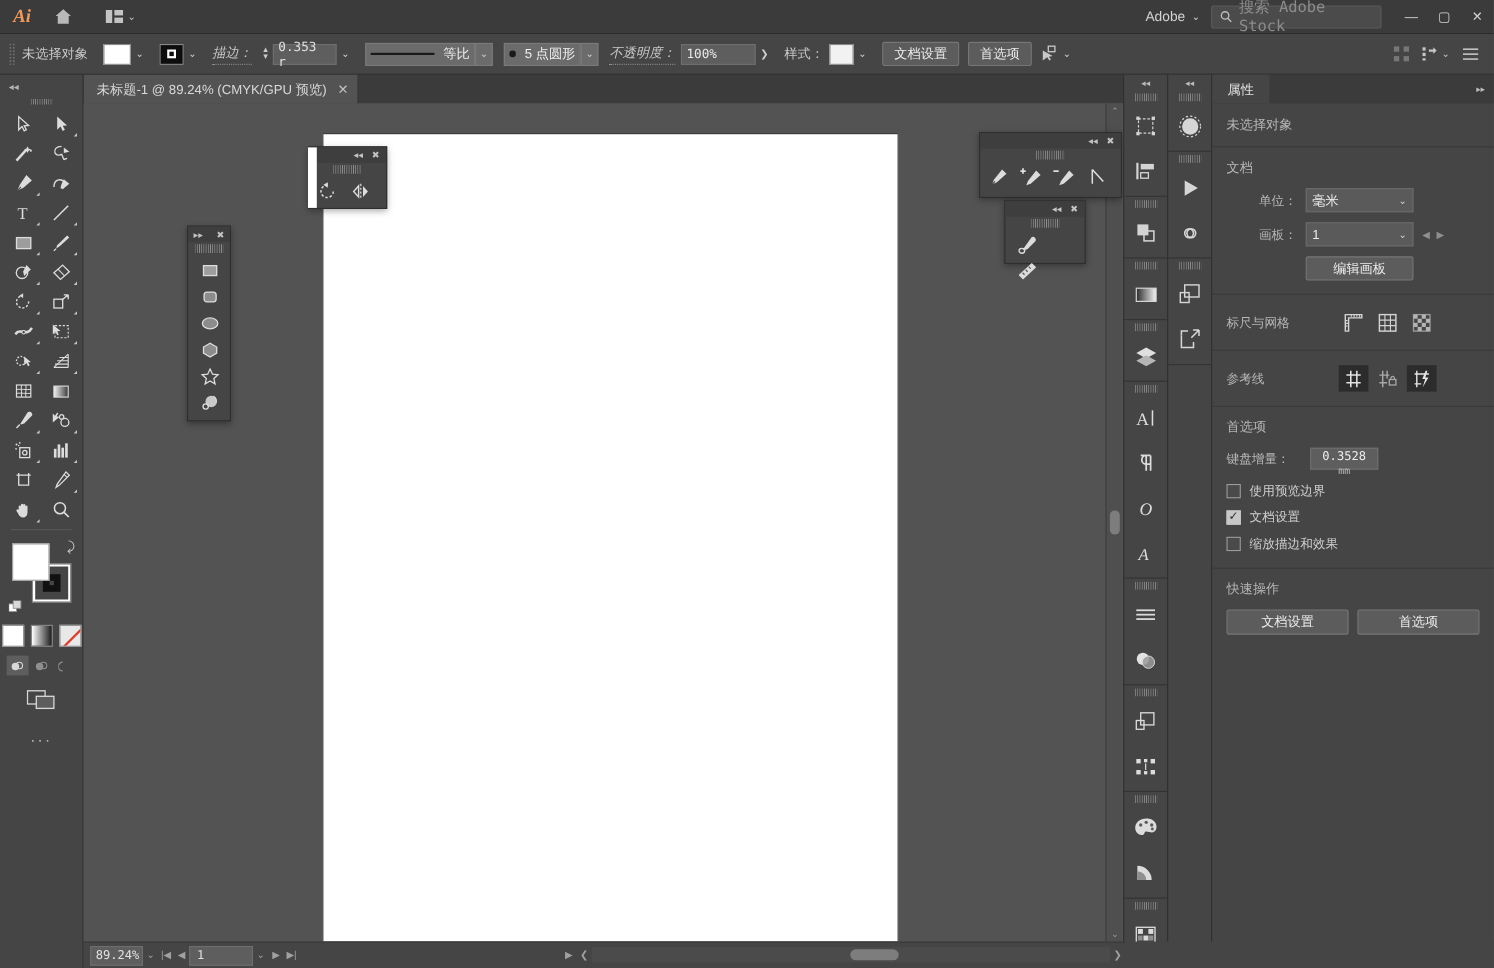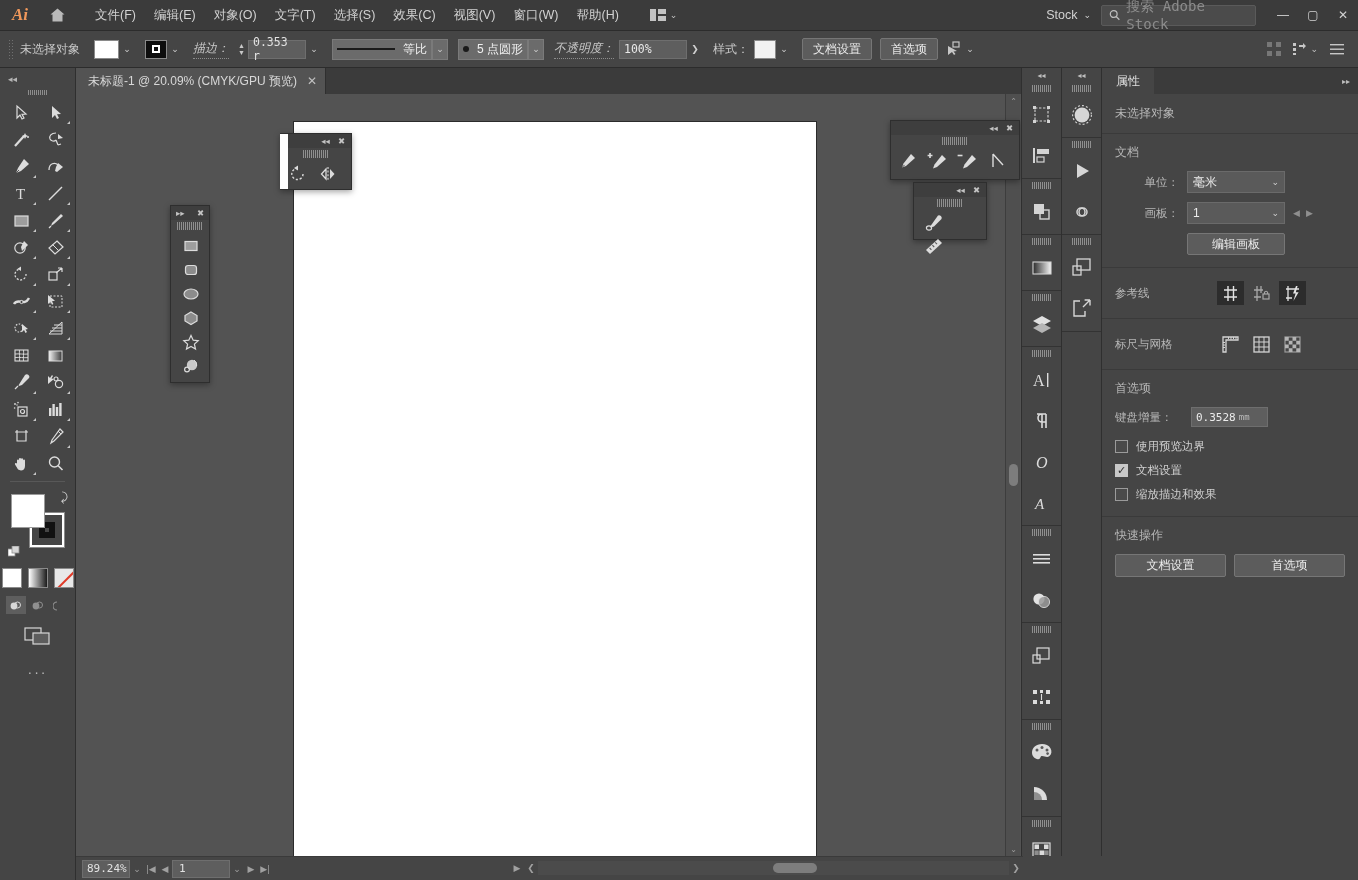--- a/index.html
+++ b/index.html
@@ -254,23 +254,23 @@
     align-items: center; justify-content: center; margin-left: 72px;
   }
   .icon-row { display: flex; align-items: center; }
   .icon-row .row-label { width: 62px; text-align: left; margin-right: 10px; }
   .ibtn {
     width: 27px; height: 24px; display:flex; align-items:center; justify-content:center;
     margin-right: 4px;
   }
   .ibtn.on { background: #2c2c2c; }
   .pref-field {
-    background: #5e5e5e; border: 1px solid #6e6e6e; height: 20px; width: 77px;
+    background: #5e5e5e; border: 1px solid #6e6e6e; height: 20px; width: 62px;
     color: #ececec; font-size: 11px; display:flex; align-items:center; gap:3px;
-    padding: 0 4px; font-family: "DejaVu Sans Mono", monospace;
+    padding: 0 4px; font-family: "DejaVu Sans Mono", monospace; flex-direction: column;
   }
   .pref-field .u { font-size: 9px; color: #bcbcbc; }
   .chk-row { display: flex; align-items: center; gap: 8px; margin-bottom: 9px; }
   .chk {
     width: 13px; height: 13px; border: 1px solid #9b9b9b; background: #4a4a4a;
     display: flex; align-items: center; justify-content: center;
   }
   .chk.checked { background: #c8c8c8; border-color: #c8c8c8; }
   .chk.checked::after {
     content: '✓'; color: #2f2f2f; font-size: 11px; line-height: 1; font-weight: bold;
@@ -323,42 +323,31 @@
 
 <div id="app">
 
   <div class="menubar">
     <div class="ai-logo">Ai</div>
     <div class="home-btn">
       <svg width="17" height="16" viewBox="0 0 17 16">
           <path d="M8.5 1.5 L15.5 7.5 L13.5 7.5 L13.5 14.5 L3.5 14.5 L3.5 7.5 L1.5 7.5 Z" fill="#b9b9b9"></path>
         </svg>
     </div>
-    <div class="menu-items">
-      <div class="menu-item">文件(F)</div>
-      <div class="menu-item">编辑(E)</div>
-      <div class="menu-item">对象(O)</div>
-      <div class="menu-item">文字(T)</div>
-      <div class="menu-item">选择(S)</div>
-      <div class="menu-item">效果(C)</div>
-      <div class="menu-item">视图(V)</div>
-      <div class="menu-item">窗口(W)</div>
-      <div class="menu-item">帮助(H)</div>
-    </div>
     <div class="ws-switcher">
       <svg width="16" height="12" viewBox="0 0 16 12">
           <rect x="0" y="0" width="6" height="12" fill="#c3c3c3"></rect>
           <rect x="8" y="0" width="8" height="5" fill="#c3c3c3"></rect>
           <rect x="8" y="7" width="8" height="5" fill="#c3c3c3"></rect>
         </svg>
       <span style="color:#c3c3c3;font-size:9px;">⌄</span>
     </div>
     <div class="menubar-right">
       <div class="user-name">
-        <span>Stock</span>
+        <span>Adobe</span>
         <span style="font-size:9px;">⌄</span>
       </div>
       <div class="stock-search">
         <svg width="12" height="12" viewBox="0 0 12 12">
             <circle cx="5" cy="5" r="3.6" fill="none" stroke="#bdbdbd" stroke-width="1.3"></circle>
             <line x1="7.6" y1="7.6" x2="11" y2="11" stroke="#bdbdbd" stroke-width="1.3"></line>
           </svg>
         <span class="ph">搜索 Adobe Stock</span>
       </div>
       <div class="win-btns">
@@ -443,21 +432,21 @@
       <svg width="14" height="14" viewBox="0 0 14 14">
           <rect x="0" y="2" width="14" height="1.4" fill="#c7c7c7"></rect>
           <rect x="0" y="6.5" width="14" height="1.4" fill="#c7c7c7"></rect>
           <rect x="0" y="11" width="14" height="1.4" fill="#c7c7c7"></rect>
         </svg>
     </div>
   </div>
 
   <div class="tabstrip">
     <div class="doc-tab">
-      <span class="t">未标题-1 @ 20.09% (CMYK/GPU 预览)</span>
+      <span class="t">未标题-1 @ 89.24% (CMYK/GPU 预览)</span>
       <span class="x">✕</span>
     </div>
   </div>
 
   <div class="lefttool">
     <div class="lt-head">
       <span>◂◂</span>
     </div>
     <div class="lt-grip"></div>
     <div class="tool-grid">
@@ -1042,42 +1031,20 @@
         <div class="select">
           <span>1</span>
           <span class="cv">⌄</span>
         </div>
         <div class="spin-row">
           <span>◀</span>
           <span>▶</span>
         </div>
       </div>
       <div class="edit-ab">编辑画板</div>
-    </div>
-
-    <div class="sect icon-row" style="padding-top:13px;padding-bottom:13px;">
-      <div class="row-label" style="width:78px;">参考线</div>
-      <div class="ibtn on" style="margin-left:14px;">
-        <svg width="19" height="19" viewBox="0 0 19 19">
-            <path d="M3 6 L16 6 M3 13 L16 13 M7 2 L7 17 M12.5 2 L12.5 17" stroke="#e4e4e4" stroke-width="1.4"></path>
-          </svg>
-      </div>
-      <div class="ibtn">
-        <svg width="19" height="19" viewBox="0 0 19 19">
-            <path d="M2 6 L11 6 M2 13 L9 13 M5 2 L5 17 M9 2 L9 9" stroke="#a8a8a8" stroke-width="1.3"></path>
-            <rect x="11" y="10" width="6" height="5" fill="none" stroke="#a8a8a8" stroke-width="1.2"></rect>
-            <path d="M12.5 10 L12.5 8.4 A1.6 1.6 0 0 1 15.6 8.4 L15.6 10" fill="none" stroke="#a8a8a8" stroke-width="1.1"></path>
-          </svg>
-      </div>
-      <div class="ibtn on">
-        <svg width="19" height="19" viewBox="0 0 19 19">
-            <path d="M3 5 L16 5 M5 2 L5 17 M3 14 L9 14" stroke="#e4e4e4" stroke-width="1.3"></path>
-            <path d="M13 2 L10 9.6 L12.6 9.6 L10.4 17 L15.6 8.2 L12.8 8.2 L14.6 2 Z" fill="#e4e4e4"></path>
-          </svg>
-      </div>
     </div>
 
     <div class="sect icon-row" style="padding-top:13px;padding-bottom:13px;">
       <div class="row-label" style="width:78px;">标尺与网格</div>
       <div class="ibtn" style="margin-left:14px;">
         <svg width="19" height="19" viewBox="0 0 19 19">
             <path d="M2 2 L17 2 L17 5 L5 5 L5 17 L2 17 Z" fill="none" stroke="#d4d4d4" stroke-width="1.3"></path>
             <path d="M7.5 2 L7.5 4 M10 2 L10 4.6 M12.5 2 L12.5 4 M15 2 L15 4.6 M2 7.5 L4 7.5 M2 10 L4.6 10 M2 12.5 L4 12.5" stroke="#d4d4d4" stroke-width="1"></path>
           </svg>
       </div>
@@ -1095,20 +1062,42 @@
             <rect x="5.75" y="5.75" width="3.75" height="3.75" fill="#b4b4b4"></rect>
             <rect x="13.25" y="5.75" width="3.75" height="3.75" fill="#b4b4b4"></rect>
             <rect x="2" y="9.5" width="3.75" height="3.75" fill="#b4b4b4"></rect>
             <rect x="9.5" y="9.5" width="3.75" height="3.75" fill="#b4b4b4"></rect>
             <rect x="5.75" y="13.25" width="3.75" height="3.75" fill="#b4b4b4"></rect>
             <rect x="13.25" y="13.25" width="3.75" height="3.75" fill="#b4b4b4"></rect>
           </svg>
       </div>
     </div>
 
+    <div class="sect icon-row" style="padding-top:13px;padding-bottom:13px;">
+      <div class="row-label" style="width:78px;">参考线</div>
+      <div class="ibtn on" style="margin-left:14px;">
+        <svg width="19" height="19" viewBox="0 0 19 19">
+            <path d="M3 6 L16 6 M3 13 L16 13 M7 2 L7 17 M12.5 2 L12.5 17" stroke="#e4e4e4" stroke-width="1.4"></path>
+          </svg>
+      </div>
+      <div class="ibtn">
+        <svg width="19" height="19" viewBox="0 0 19 19">
+            <path d="M2 6 L11 6 M2 13 L9 13 M5 2 L5 17 M9 2 L9 9" stroke="#a8a8a8" stroke-width="1.3"></path>
+            <rect x="11" y="10" width="6" height="5" fill="none" stroke="#a8a8a8" stroke-width="1.2"></rect>
+            <path d="M12.5 10 L12.5 8.4 A1.6 1.6 0 0 1 15.6 8.4 L15.6 10" fill="none" stroke="#a8a8a8" stroke-width="1.1"></path>
+          </svg>
+      </div>
+      <div class="ibtn on">
+        <svg width="19" height="19" viewBox="0 0 19 19">
+            <path d="M3 5 L16 5 M5 2 L5 17 M3 14 L9 14" stroke="#e4e4e4" stroke-width="1.3"></path>
+            <path d="M13 2 L10 9.6 L12.6 9.6 L10.4 17 L15.6 8.2 L12.8 8.2 L14.6 2 Z" fill="#e4e4e4"></path>
+          </svg>
+      </div>
+    </div>
+
 
     <div class="sect">
       <div class="sect-title">首选项</div>
       <div class="row" style="margin-bottom:12px;">
         <div class="row-label" style="width:72px;text-align:left;margin-right:4px;">键盘增量：</div>
         <div class="pref-field">
           <span>0.3528</span>
           <span class="u">mm</span>
         </div>
       </div>

